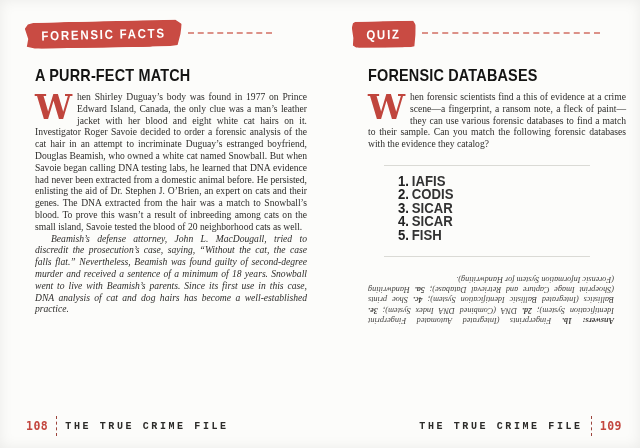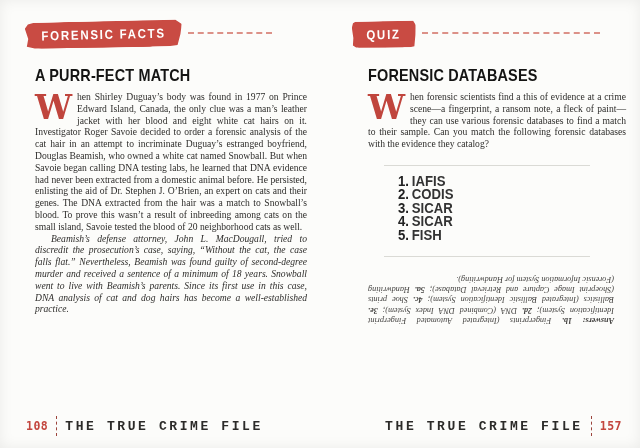--- a/index.html
+++ b/index.html
@@ -79,21 +79,21 @@
   #footer-left{left:26px;}
   #footer-right{right:18px;}
   .pageno{
     color:#c3463e;font-weight:bold;font-size:11.5px;
     font-family:"DejaVu Sans Mono", monospace;letter-spacing:.5px;
   }
   .fdiv{
     width:0;height:20px;border-left:1.6px dashed #9c443c;margin:0 8px;
   }
   .ftitle{
-    font-size:13px;font-weight:bold;letter-spacing:2.6px;color:#2c2b29;white-space:nowrap;
+    font-size:10px;font-weight:bold;letter-spacing:2.6px;color:#2c2b29;white-space:nowrap;
   }
 </style>
 </head>
 <body>
 
 <div id="spread">
 
   <div class="badge" id="badge-left">
     <span class="blabel">FORENSIC FACTS</span>
   </div>
@@ -135,16 +135,16 @@
     </div>
   </div>
 
   <div class="rule" id="rule-bottom"></div>
 
   <p id="answers"><span class="b">Answers: 1b.</span><span> Fingerprints (Integrated Automated Fingerprint Identification System); </span><span class="b">2d.</span><span> DNA (Combined DNA Index System); </span><span class="b">3e.</span><span> Ballistics (Integrated Ballistic Identification System); </span><span class="b">4c.</span><span> Shoe prints (Shoeprint Image Capture and Retrieval Database); </span><span class="b">5a.</span><span> Handwriting (Forensic Information System for Handwriting).</span></p>
 
   <div class="footer" id="footer-right">
     <span class="ftitle">THE TRUE CRIME FILE</span>
     <span class="fdiv"></span>
-    <span class="pageno">157</span>
+    <span class="pageno">109</span>
   </div>
 
 </div>
 
 </body></html>

